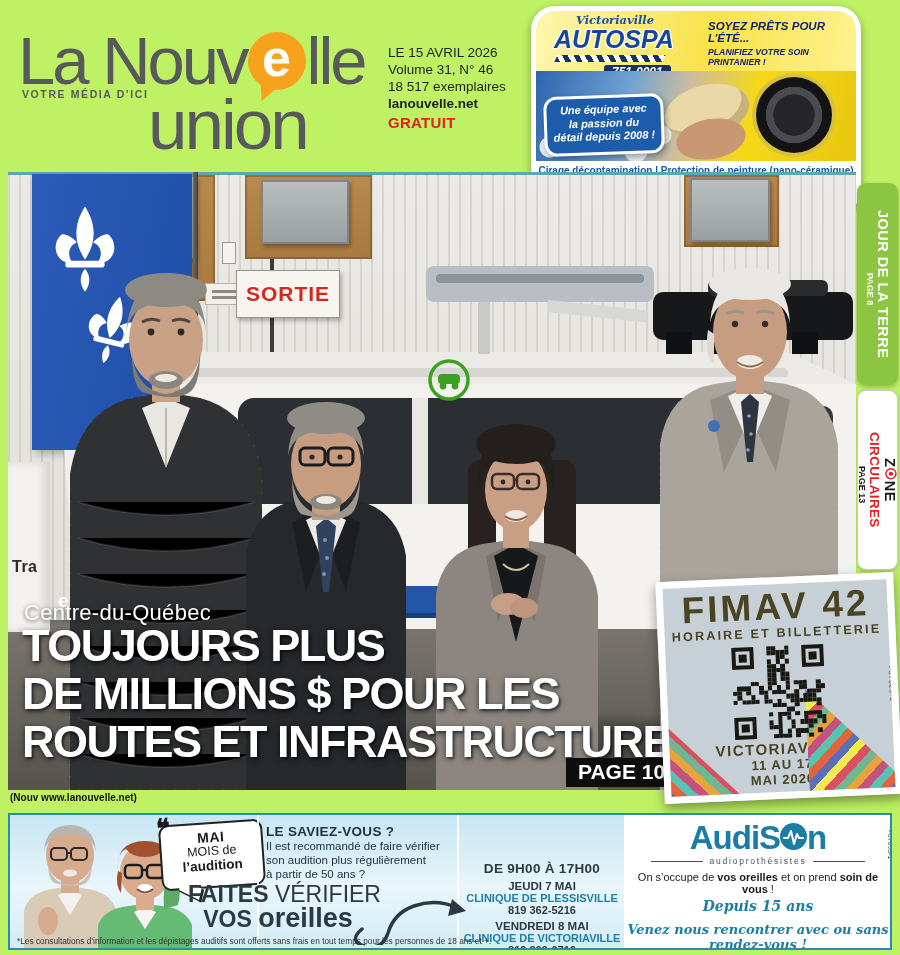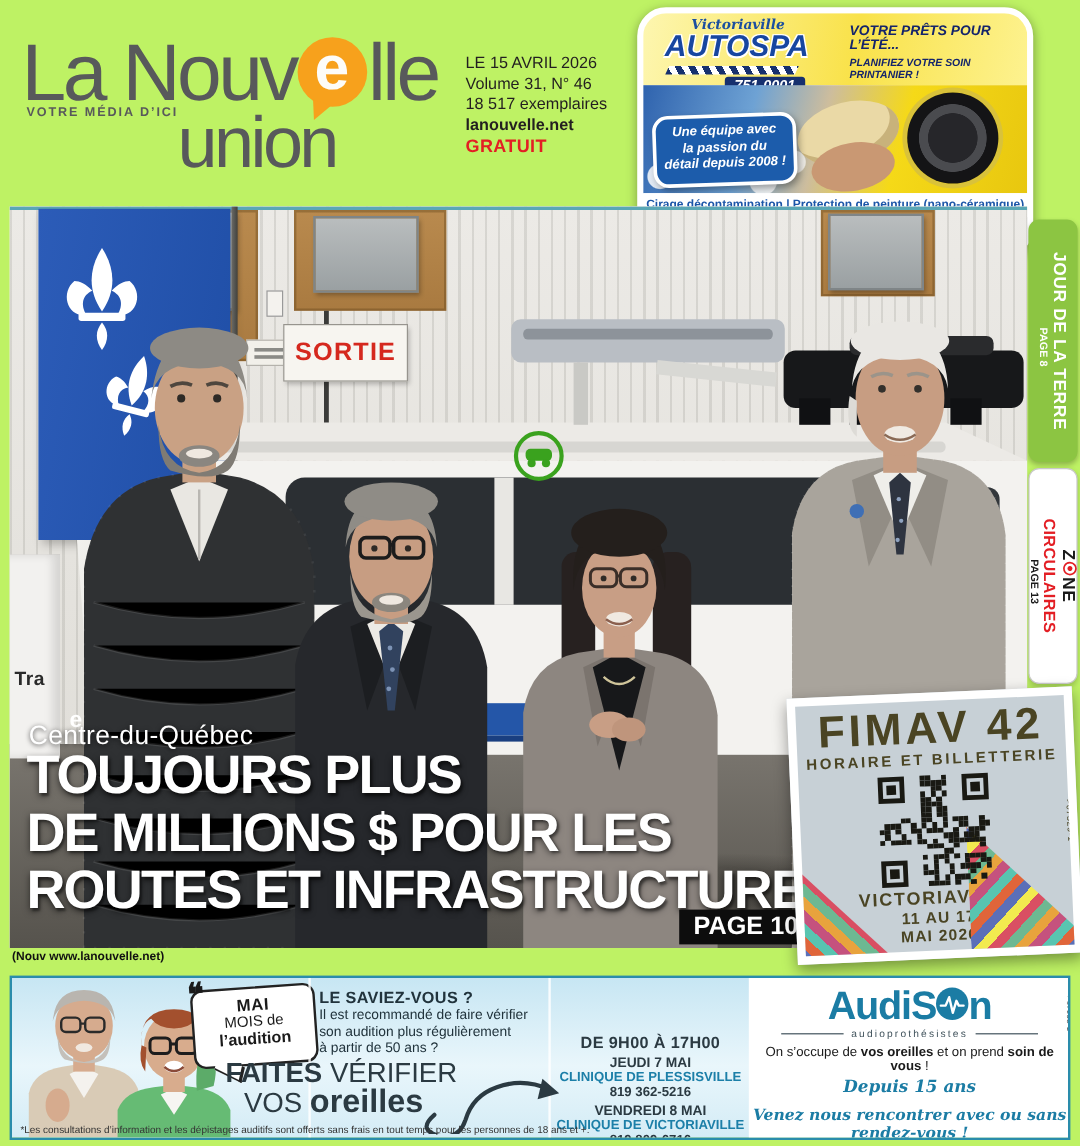--- a/index.html
+++ b/index.html
@@ -6,21 +6,21 @@
   html,body { background:#f2f2f2; }
   #page {
     position: relative; width: 900px; height: 955px; margin: 0 auto;
     background: #bef264; overflow: hidden;
     font-family: "Liberation Sans", sans-serif; color:#231f20;
   }
   .abs { position:absolute; }
 
   
   .brand-line { left:18px; top:22px; font-size:67px; font-weight:500; letter-spacing:-3px; color:#58595b; white-space:nowrap; }
-  .brand-line2 { left:148px; top:84px; font-size:60px; font-weight:500; letter-spacing:-3px; color:#58595b; }
+  .brand-line2 { left:148px; top:84px; font-size:71px; font-weight:500; letter-spacing:-3px; color:#58595b; }
   .bubble-e { display:inline-block; position:relative; width:58px; height:58px; background:#f7a11c; border-radius:50%; vertical-align:-6px; margin:0 1px; }
   .bubble-e::after { content:""; position:absolute; left:10px; bottom:-12px; width:0; height:0;
     border-left:6px solid transparent; border-right:10px solid transparent; border-top:16px solid #f7a11c; transform:rotate(18deg); }
   .bubble-e span { position:absolute; left:0; top:-4px; width:100%; text-align:center; font-size:52px; font-weight:700; letter-spacing:0; color:#fdfcf8; }
   .tagline { left:22px; top:88px; font-size:10.5px; font-weight:700; letter-spacing:1.6px; color:#58595b; }
 
   .issue-block { left:388px; top:44px; font-size:13.5px; line-height:17px; color:#231f20; }
   .issue-block .site { font-weight:800; }
   .issue-block .free { color:#e31e24; font-weight:800; font-size:15px; margin-top:2px; letter-spacing:.3px; }
 
@@ -162,21 +162,21 @@
   .speech .w1 { font-size:14px; font-weight:900; letter-spacing:.5px; }
   .speech .w2 { font-size:12.5px; margin-top:-1px; }
   .speech .w3 { font-size:13.5px; font-weight:900; }
   .fact { position:absolute; left:256px; top:9px; width:200px; color:#21333c; }
   .fact .ft { font-size:13.5px; font-weight:800; letter-spacing:.3px; }
   .fact .fl { font-size:11.5px; line-height:14px; }
   .cta { position:absolute; left:178px; top:66px; width:180px; text-align:center; color:#2b3a42; line-height:26px; }
   .cta .l1 { font-size:23px; white-space:nowrap; }
   .cta .l1 b { font-weight:800; } .cta .l1 span { font-weight:300; }
   .cta .l2 { font-size:23px; white-space:nowrap; margin-top:-2px; }
-  .cta .l2 span { font-weight:400; } .cta .l2 b { font-weight:900; font-size:27px; text-transform:lowercase; }
+  .cta .l2 span { font-weight:700; } .cta .l2 b { font-weight:900; font-size:27px; text-transform:lowercase; }
   .arrow-svg { position:absolute; left:338px; top:52px; }
   .badge { position:absolute; left:456px; top:5px; width:152px; background:#42474d; border-radius:12px; color:#fff;
     text-align:center; padding:4px 2px 5px; }
   .badge .b1 { font-size:13px; } .badge .b1 b { font-weight:800; } .badge .b1 span { font-weight:300; }
   .badge .b2 { font-size:12.5px; margin-top:-1px; } .badge .b2 span { font-weight:300; } .badge .b2 b { font-weight:800; }
   .sched { position:absolute; left:450px; top:46px; width:164px; text-align:center; color:#2b3a42; }
   .sched .hours { font-size:13.5px; font-weight:800; letter-spacing:.3px; }
   .sched .day { font-size:11.5px; font-weight:800; margin-top:4px; }
   .sched .clinic { font-size:11px; font-weight:800; color:#1c7fa8; }
   .sched .phone { font-size:11px; font-weight:600; }
@@ -213,21 +213,21 @@
 
   <div class="abs autospa">
     <div class="as-top">
       <div class="as-logo">
         <div class="as-city">Victoriaville</div>
         <div class="as-brand">AUTOSPA</div>
         <div class="as-checker"></div>
         <div class="as-phone">751-0001</div>
       </div>
       <div class="as-promo">
-        <div class="p1">VOTRE PRÊTS POUR L’ÉTÉ...</div>
+        <div class="p1">SOYEZ PRÊTS POUR L’ÉTÉ...</div>
         <div class="p2">PLANIFIEZ VOTRE SOIN PRINTANIER !</div>
       </div>
     </div>
     <div class="as-photo">
       <div class="as-foam"></div>
       <div class="as-wheel"></div>
       <div class="as-sponge"></div>
       <div class="as-hand"></div>
       <div class="as-bubble">
         <div>Une équipe avec</div>

